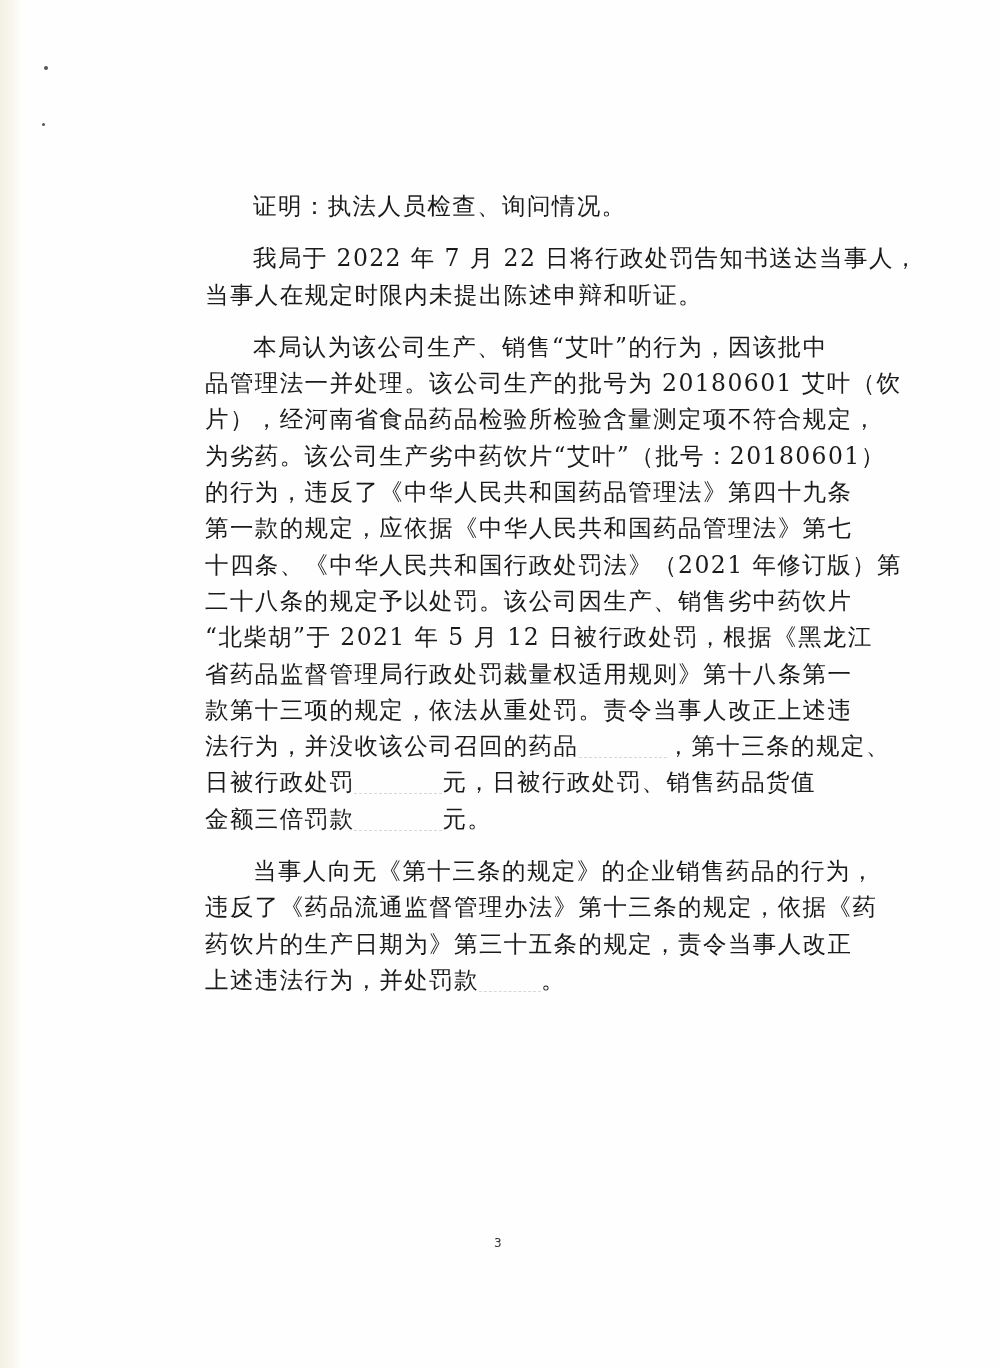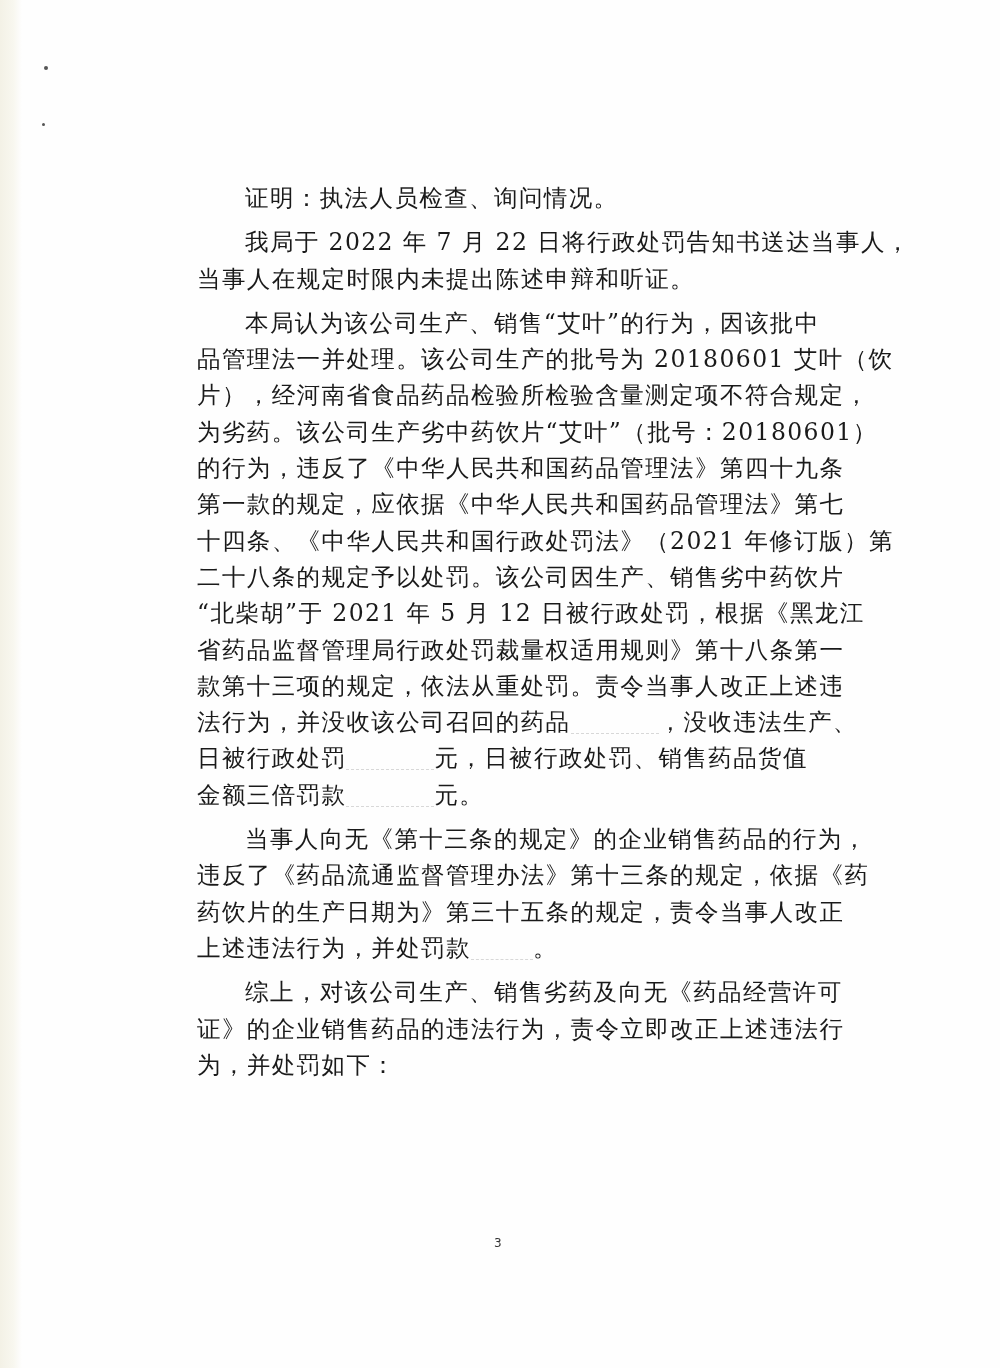--- a/index.html
+++ b/index.html
@@ -33,21 +33,21 @@
       border-radius: 50%;
       background: #555;
     }
     .body-text {
       position: absolute;
       left: 189px;
       top: 172px;
       width: 630px;
     }
     .para {
-      margin: 8px;
+      margin: 16px;
       font-size: 23.5px;
       line-height: 36.3px;
       letter-spacing: 1.4px;
       text-align: justify;
       text-indent: 48px;
       word-break: break-all;
     }
     .para .line {
       display: block;
       white-space: nowrap;
@@ -99,40 +99,35 @@
       <span class="line">片），经河南省食品药品检验所检验含量测定项不符合规定，</span>
       <span class="line">为劣药。该公司生产劣中药饮片“艾叶”（批号：20180601）</span>
       <span class="line">的行为，违反了《中华人民共和国药品管理法》第四十九条</span>
       <span class="line">第一款的规定，应依据《中华人民共和国药品管理法》第七</span>
       <span class="line">十四条、《中华人民共和国行政处罚法》（2021 年修订版）第</span>
       <span class="line">二十八条的规定予以处罚。该公司因生产、销售劣中药饮片</span>
       <span class="line">“北柴胡”于 2021 年 5 月 12 日被行政处罚，根据《黑龙江</span>
       <span class="line">省药品监督管理局行政处罚裁量权适用规则》第十八条第一</span>
       <span class="line">款第十三项的规定，依法从重处罚。责令当事人改正上述违</span>
       <span class="line">
-        <span>法行为，并没收该公司召回的药品</span><span class="redact wide"></span><span>，没收违法生产、</span>
+        <span>法行为，并没收该公司召回的药品</span><span class="redact wide"></span><span>，第十三条的规定、</span>
       </span>
       <span class="line">
         <span>日被行政处罚</span><span class="redact wide"></span><span>元，日被行政处罚、销售药品货值</span>
       </span>
       <span class="line">
         <span>金额三倍罚款</span><span class="redact wide"></span><span>元。</span>
       </span>
     </p>
 
     <p class="para">
       <span class="line first">当事人向无《第十三条的规定》的企业销售药品的行为，</span>
       <span class="line">违反了《药品流通监督管理办法》第十三条的规定，依据《药</span>
       <span class="line">药饮片的生产日期为》第三十五条的规定，责令当事人改正</span>
       <span class="line">
         <span>上述违法行为，并处罚款</span><span class="redact narrow"></span><span>。</span>
       </span>
     </p>
 
-    <p class="para">
-      <span class="line first">综上，对该公司生产、销售劣药及向无《药品经营许可</span>
-      <span class="line">证》的企业销售药品的违法行为，责令立即改正上述违法行</span>
-      <span class="line">为，并处罚如下：</span>
-    </p>
   </div>
 
   <div class="page-number">3</div>
 </div>
 
 </body></html>

